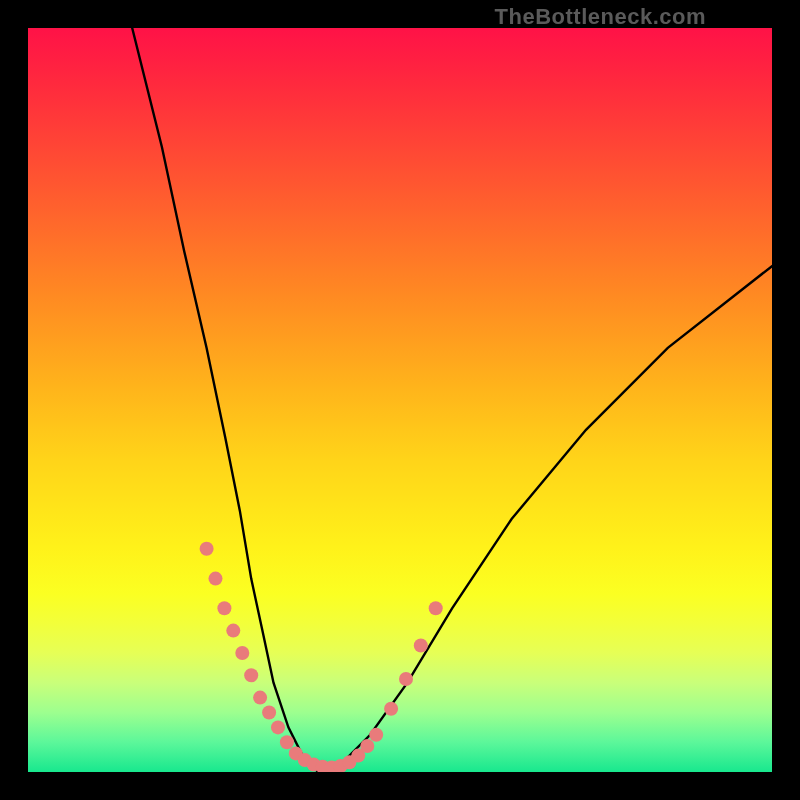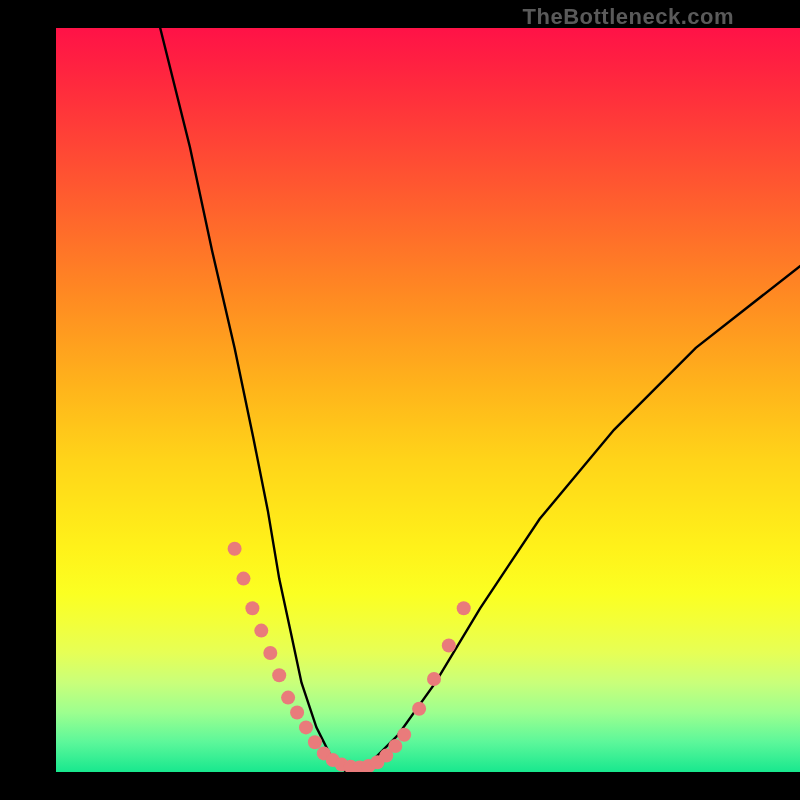--- a/index.html
+++ b/index.html
@@ -9,21 +9,20 @@
     height: 800px;
     background: #000;
     font-family: Arial, Helvetica, sans-serif;
     overflow: hidden;
   }
   .frame {
     position: relative;
     width: 716px;
     height: 800px;
     background: #000;
-    margin-left: 28px;
   }
   .watermark {
     position: absolute;
     top: 4px;
     right: 10px;
     color: #5a5a5a;
     font-size: 22px;
     font-weight: 600;
     letter-spacing: 0.5px;
     user-select: none;

